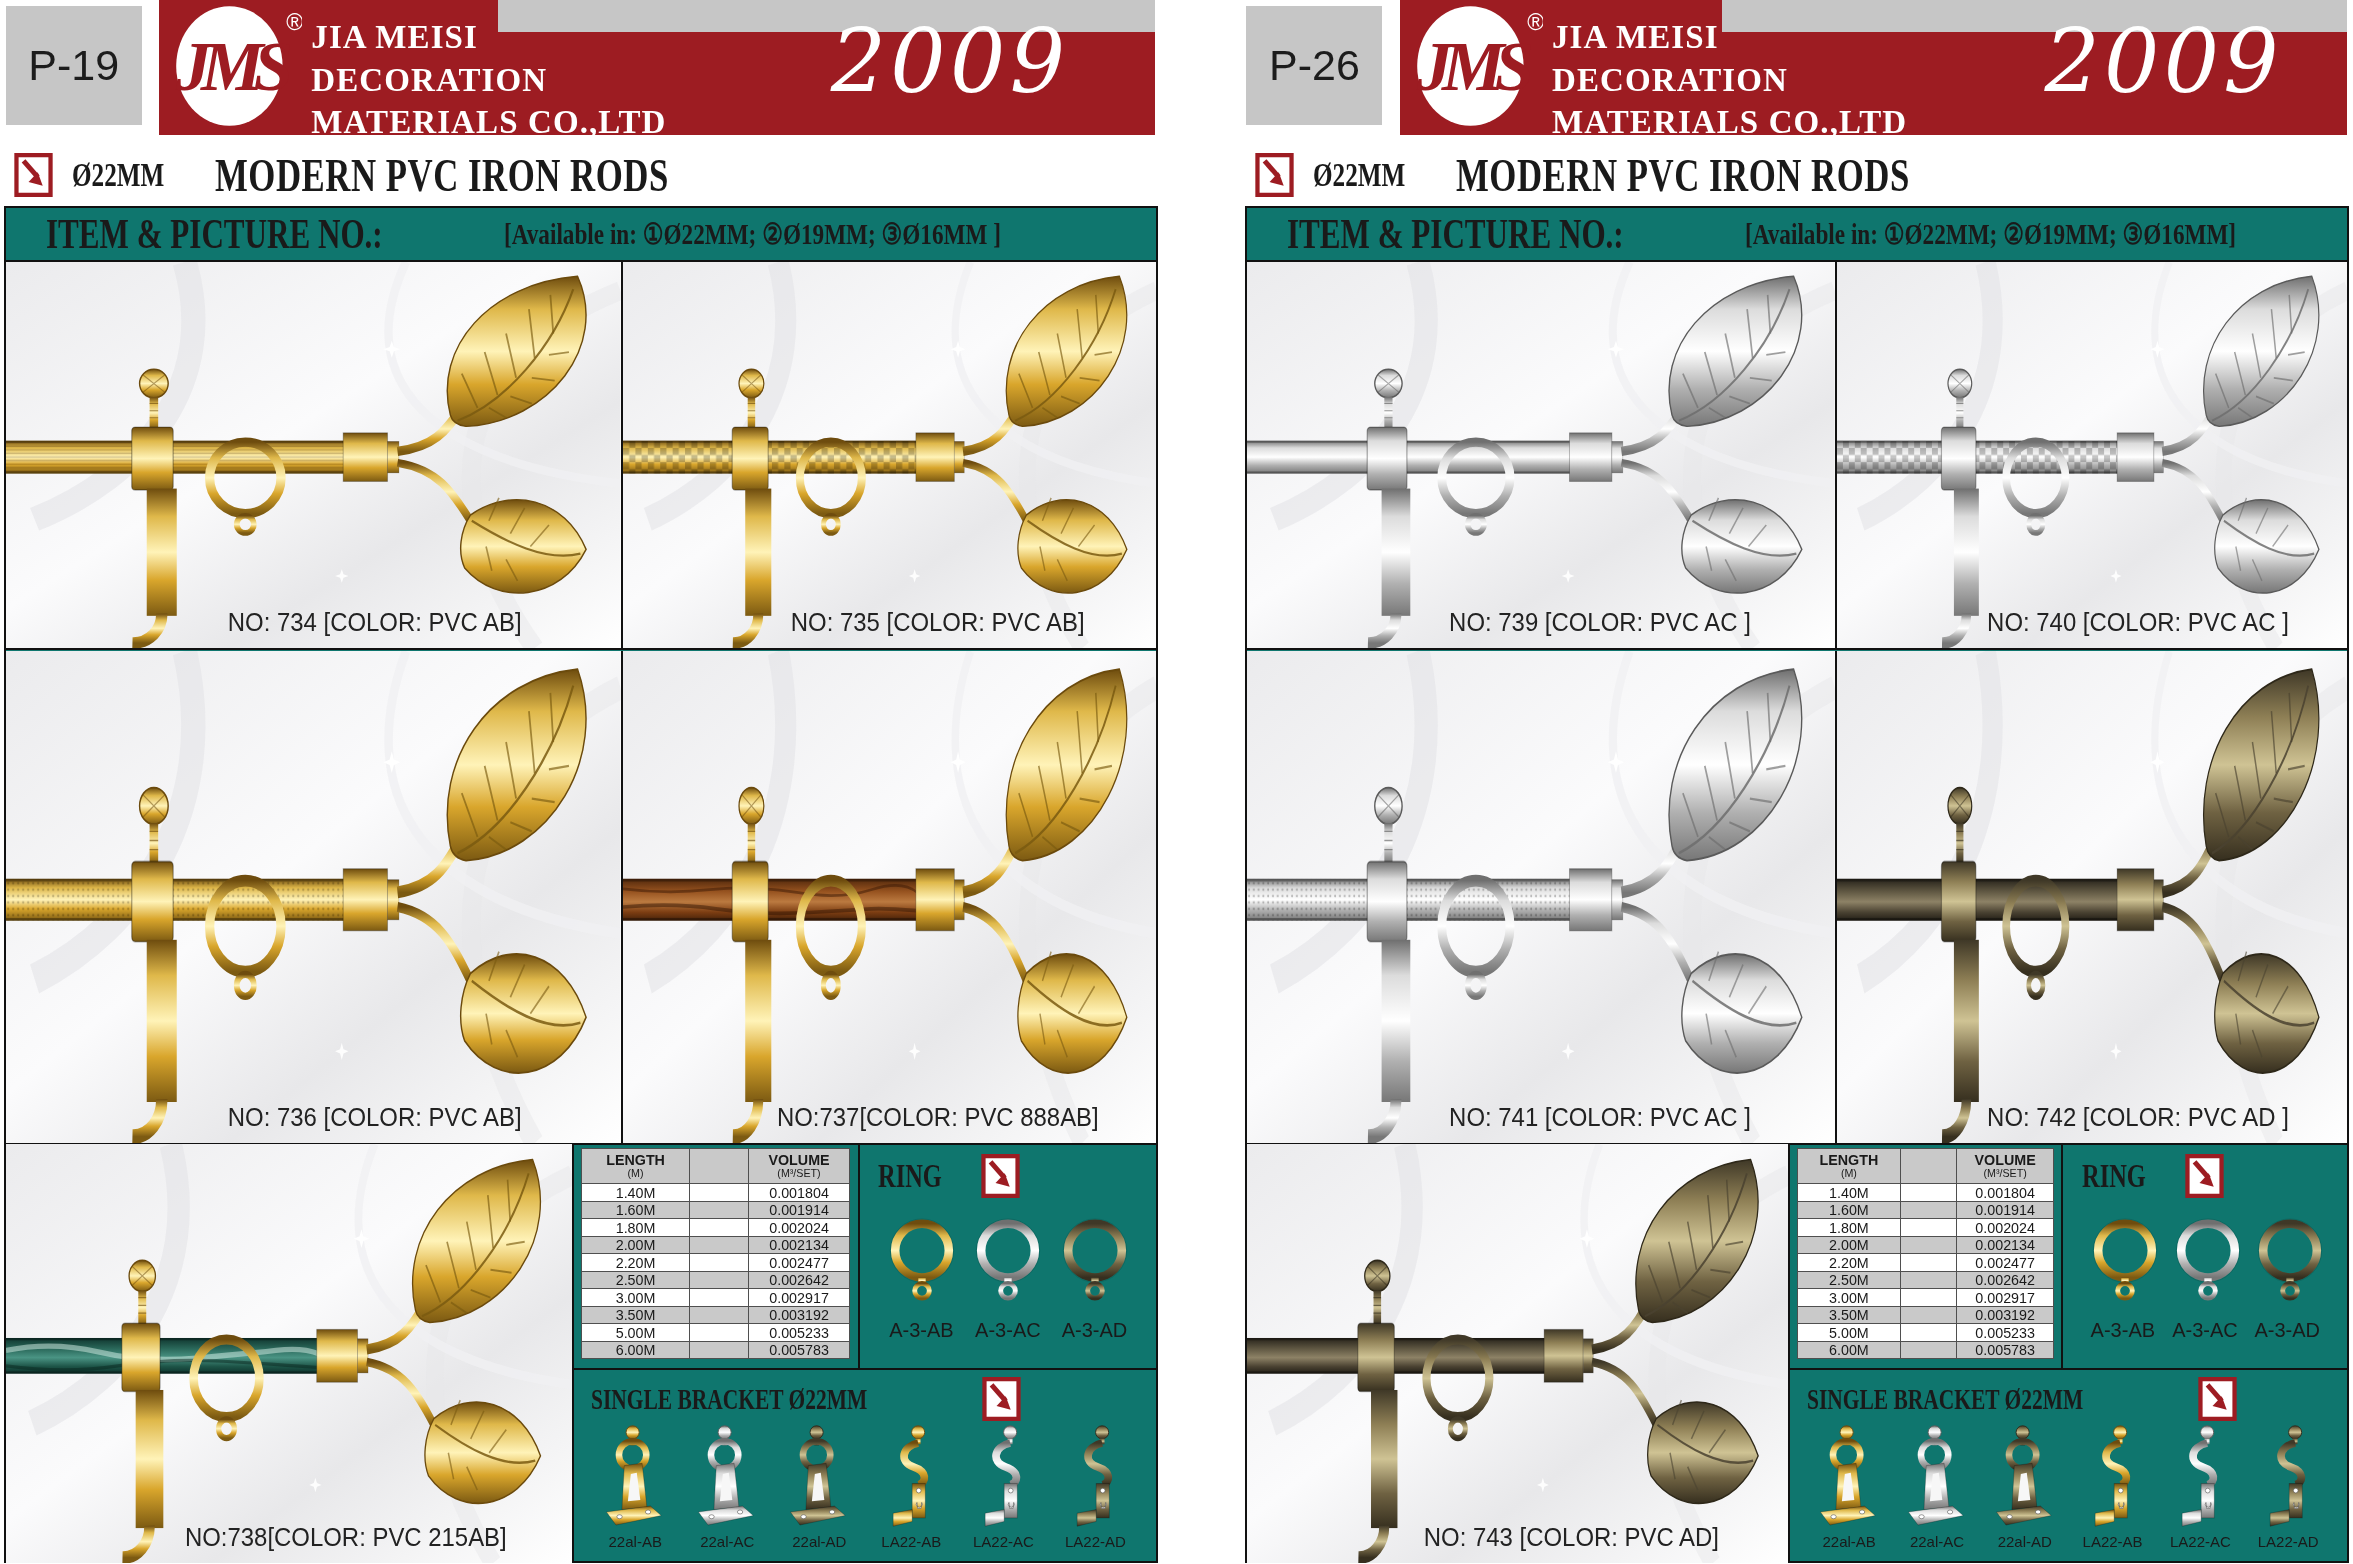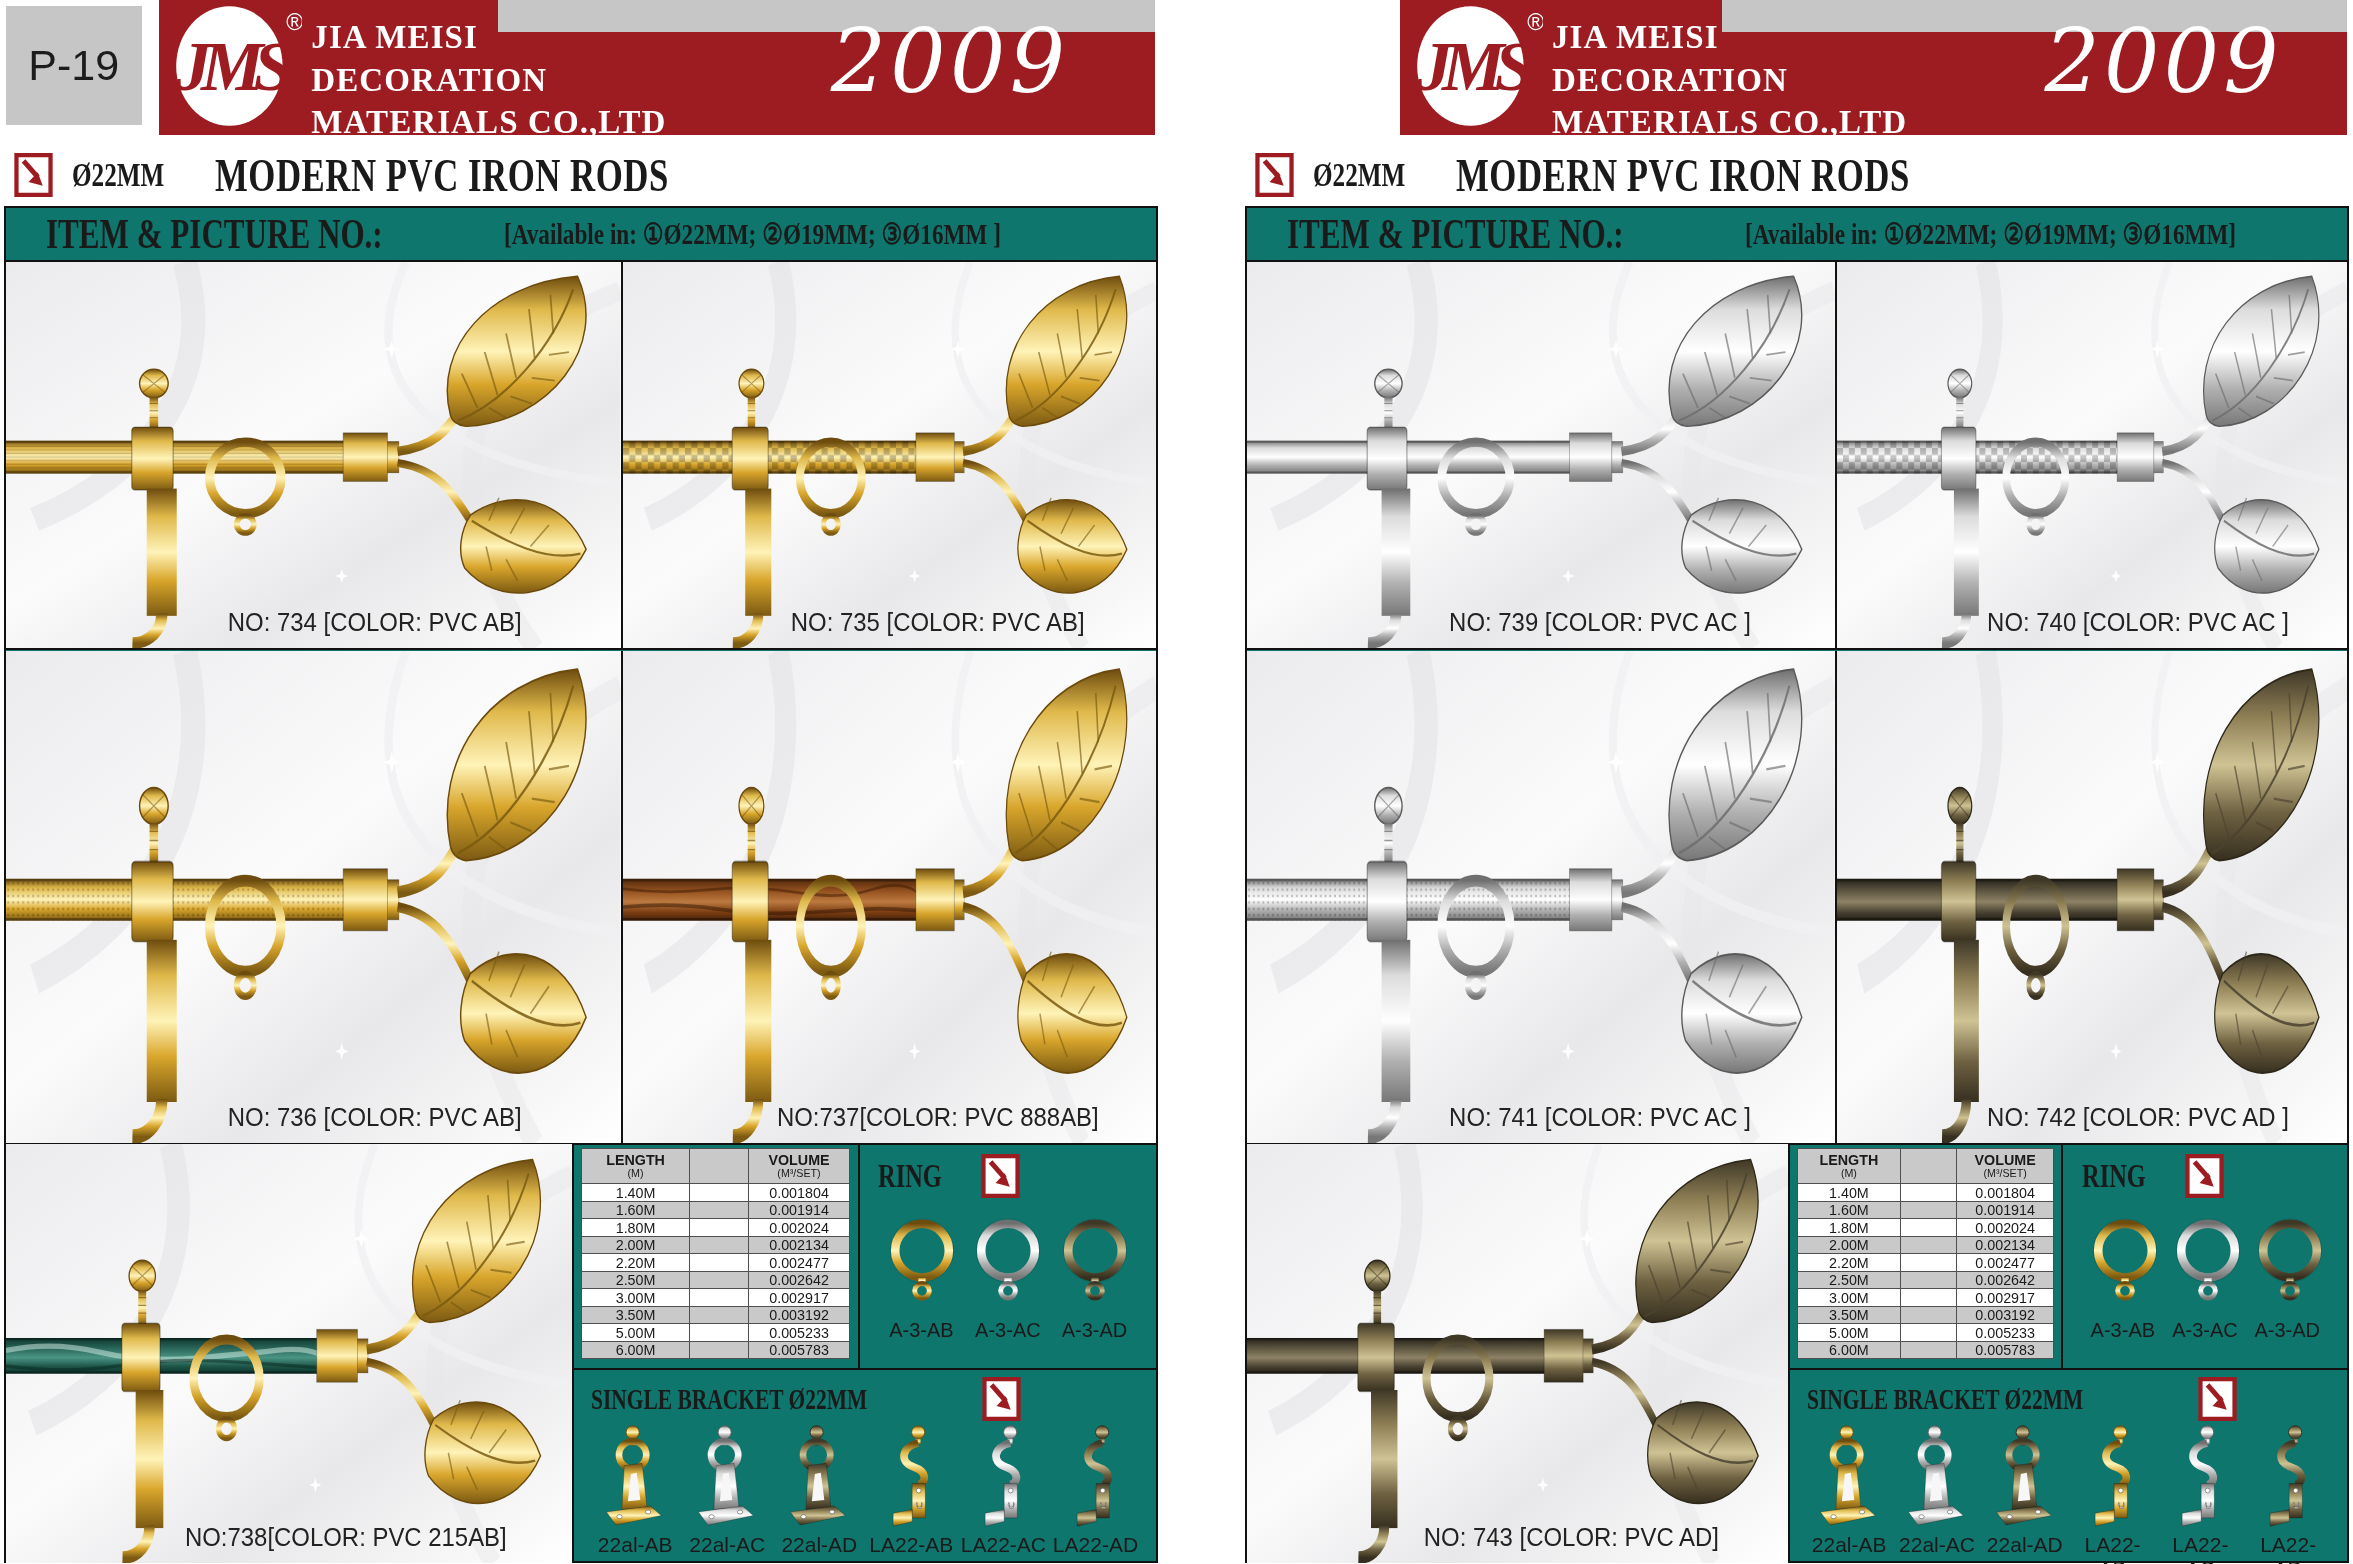--- a/index.html
+++ b/index.html
@@ -46,21 +46,21 @@
   .brtitle{font-size:29px;}
   .ringitems{display:flex;justify-content:space-around;margin-top:15.7px;}
   .ringitem{text-align:center;width:32%;}
   .ringitem svg{width:84px;height:100px;}
   .ringlabel{font-size:20px;margin-top:2.9px;}
   .bracketcell{position:absolute;left:0;right:0;bottom:0;box-sizing:border-box;border-top:2.1px solid #111;
                padding:7.2px 17px;}
   .bitems{display:flex;justify-content:space-between;margin-top:2.9px;}
   .bitem{width:16%;text-align:center;}
   .bitem svg{width:74px;height:107px;}
-  .blabel{font-size:21px;margin-top:0px;}
+  .blabel{font-size:15px;margin-top:0px;}
   .arrowbox svg{display:block;}
 </style>
 </head>
 <body>
 
 <div id="canvas">
     <div class="page" style="left: 4.3px; width: 1154px;">
       <div class="pagenum" style="left: 1.4px; top: 5.7px; width: 136px; height: 119px;">P-19</div>
       <div class="banner" style="left: 155px; top: 0px; width: 996px; height: 135px;">
         <div class="graystrip" style="left: 34%;"></div>
@@ -730,20 +730,21 @@
                     <div class="blabel">LA22-AD</div>
                   </div>
                 </div>
               </div>
             </div>
           </div>
         </div>
       </div>
     </div>
     <div class="page" style="left: 1245px; width: 1104px;">
+      <div class="pagenum" style="left: 1.4px; top: 5.7px; width: 136px; height: 119px;">P-26</div>
       <div class="banner" style="left: 155px; top: 0px; width: 947px; height: 135px;">
         <div class="graystrip" style="left: 34%;"></div>
         <div class="logobox" style="left: 10px; top: 1.4px; width: 133px; height: 130px;"><svg viewBox="0 0 185 180" width="100%" height="100%">
             <ellipse cx="84" cy="90" rx="74" ry="83" fill="#ffffff"></ellipse>
             <text x="84" y="124" text-anchor="middle" font-family="Liberation Serif, DejaVu Serif, serif" font-style="italic" font-weight="bold" font-size="98" fill="#9d1c22" letter-spacing="-14">JMS</text>
             <text x="163" y="40" font-size="32" fill="#ffffff" font-family="Liberation Sans, sans-serif">®</text>
           </svg></div>
         <div class="company" style="left: 152px; top: 15.7px;">
           <div>JIA MEISI</div>
           <div>DECORATION</div>

